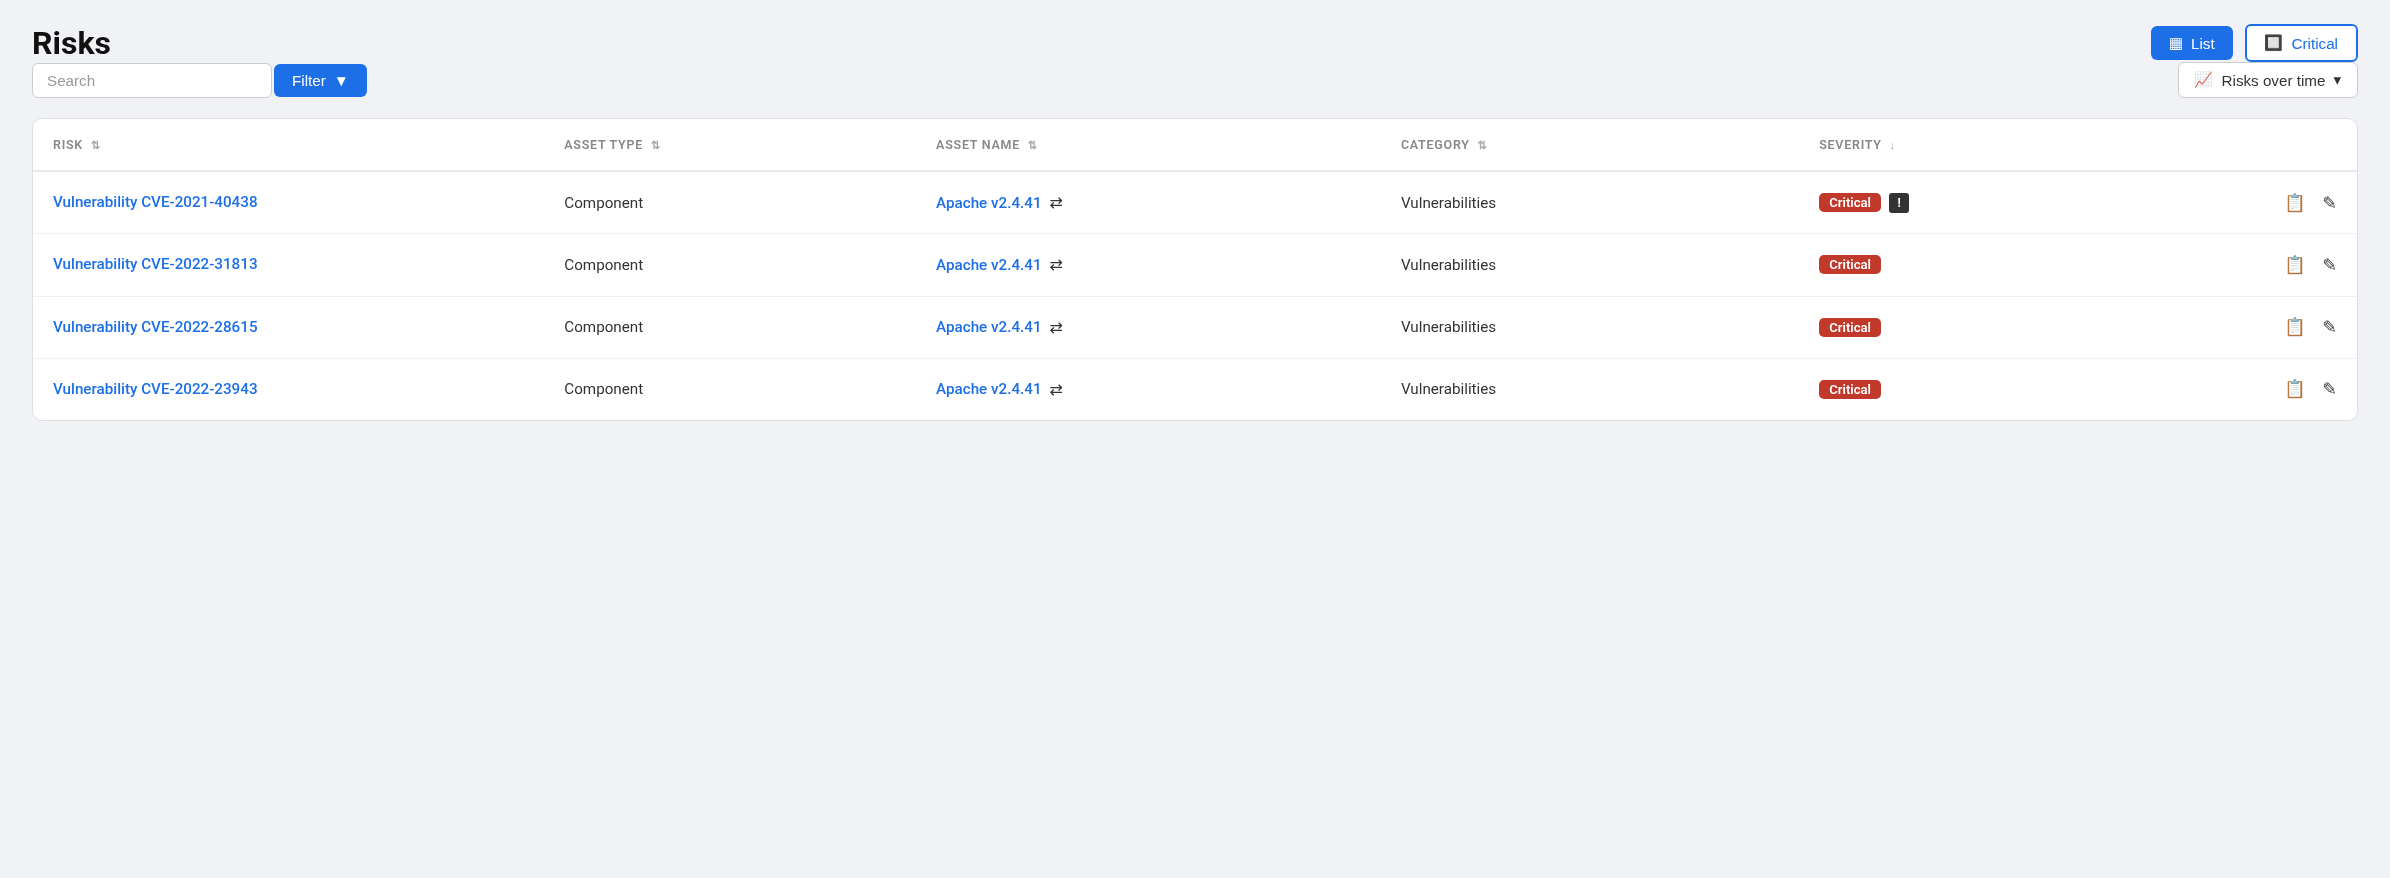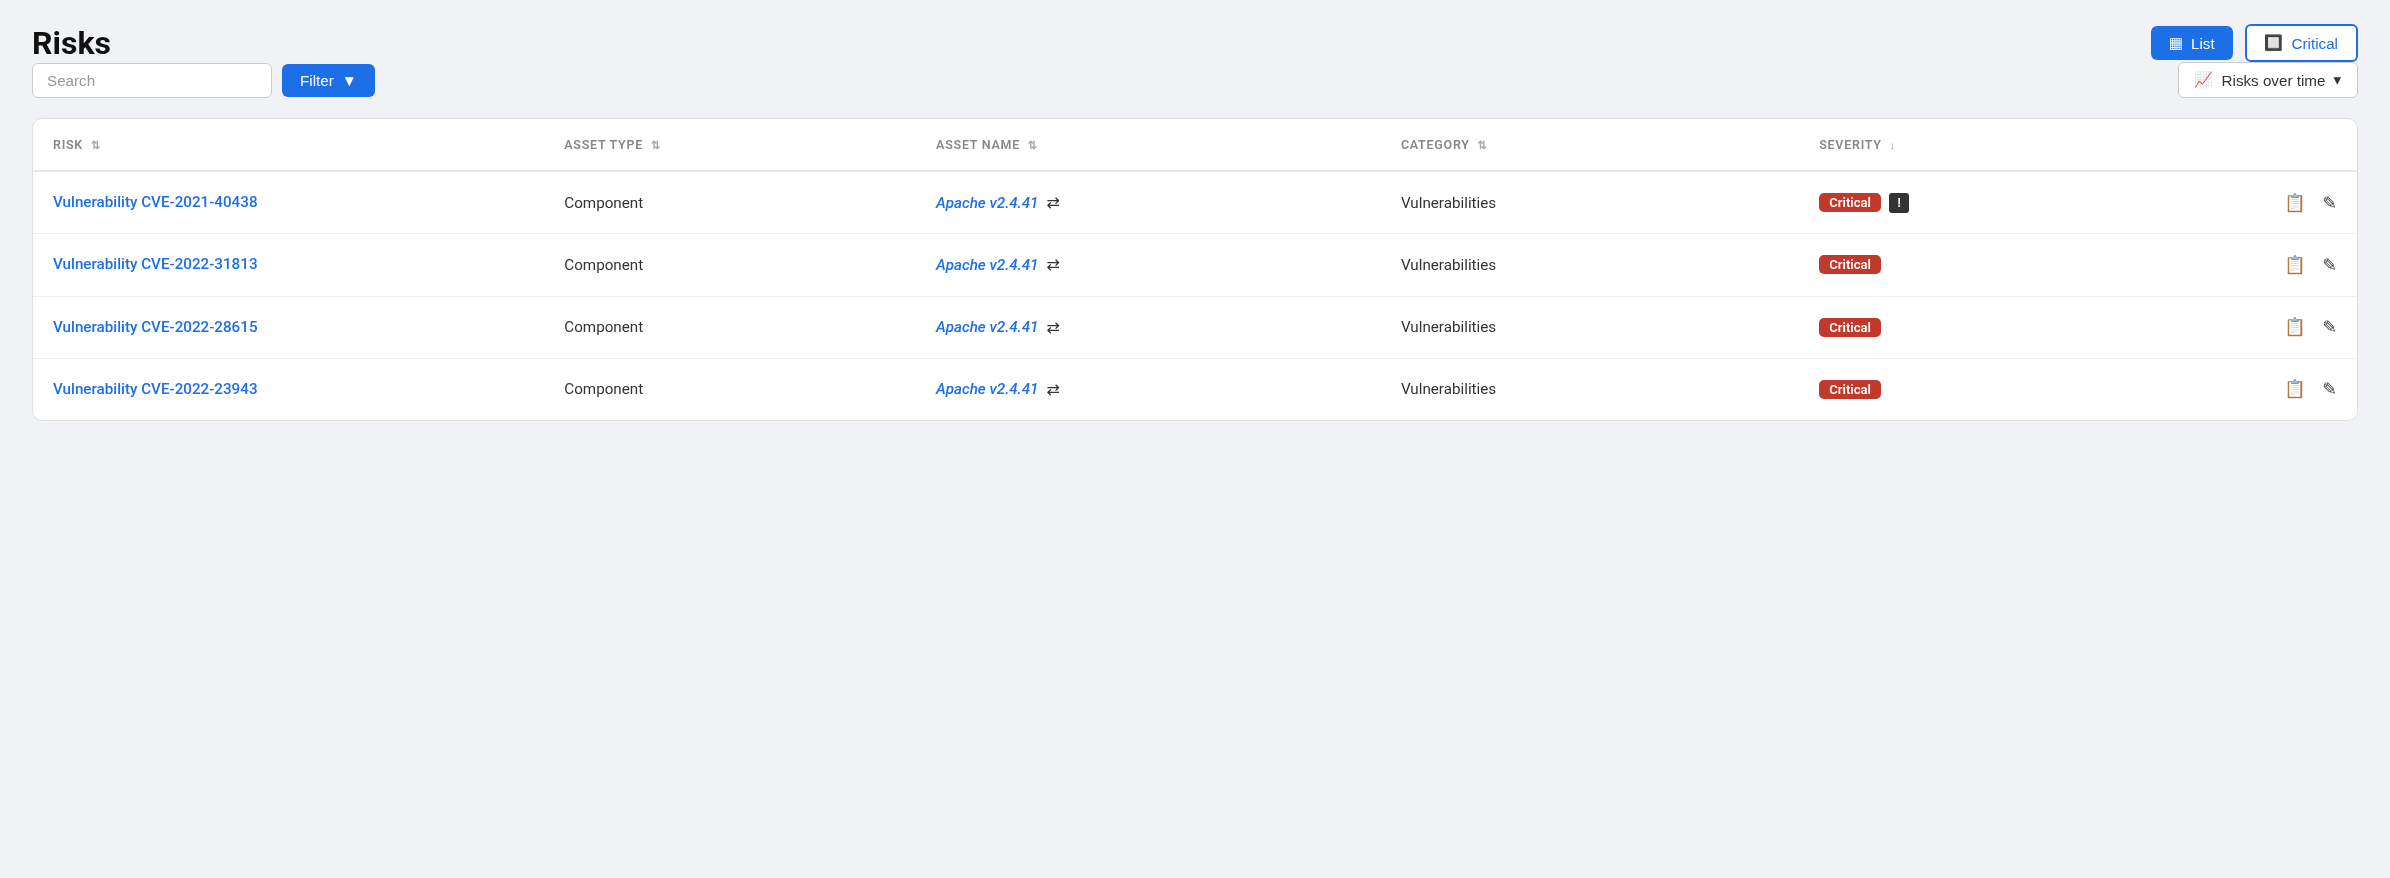--- a/index.html
+++ b/index.html
@@ -52,21 +52,21 @@
     }
     .toolbar {
       display: flex;
       align-items: center;
       justify-content: space-between;
       margin-bottom: 20px;
     }
     .toolbar-left {
       display: flex;
       align-items: center;
-      gap: 10px;
+      gap: 2px;
     }
     .search-input {
       border: 1.5px solid #ccc;
       border-radius: 6px;
       padding: 8px 14px;
       font-size: 0.95rem;
       width: 240px;
       background: #fff;
       color: #333;
       outline: none;
@@ -148,21 +148,20 @@
     }
     .asset-name-cell {
       display: flex;
       align-items: center;
       gap: 8px;
     }
     .asset-link {
       color: #1d6fe8;
       text-decoration: none;
       font-weight: 500;
-      font-style: italic;
     }
     .diff-icon {
       font-size: 1rem;
       color: #333;
     }
     .badge-critical {
       background: #c0392b;
       color: #fff;
       border-radius: 5px;
       padding: 2px 10px;

